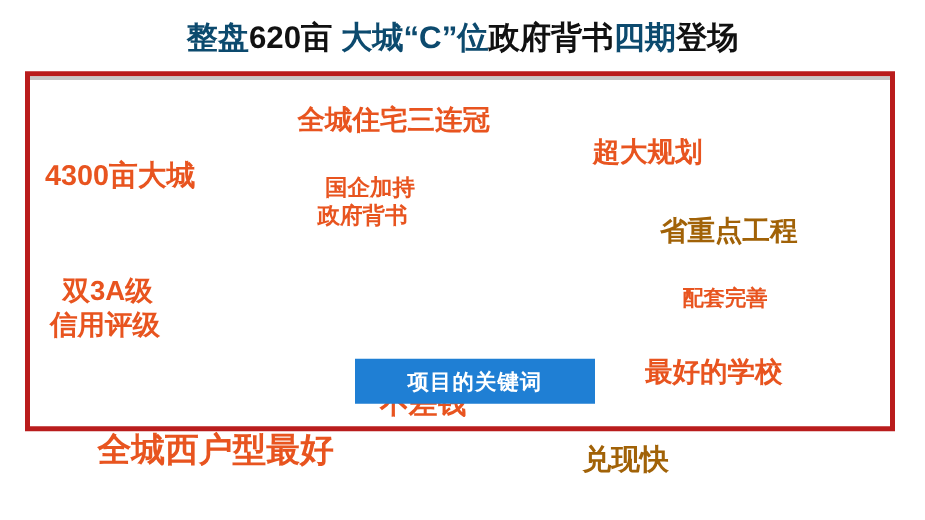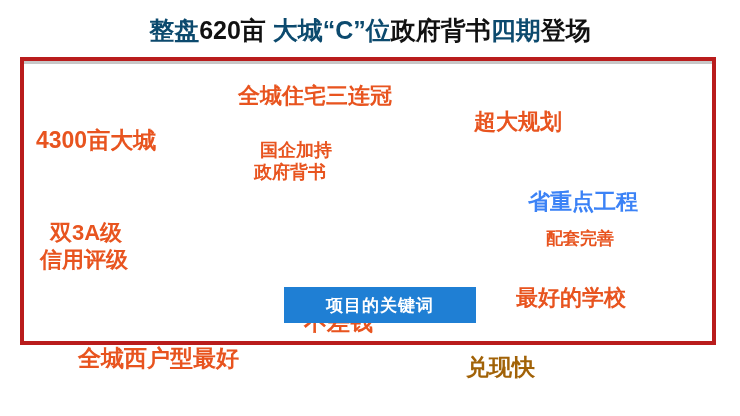--- a/index.html
+++ b/index.html
@@ -103,26 +103,26 @@
     <span class="seg red">整盘</span><span class="seg blk">620亩</span><span class="seg red"> 大城</span><span class="seg red">“C”</span><span class="seg red">位</span><span class="seg blk">政府背书</span><span class="seg red">四期</span><span class="seg blk">登场</span>
   </div>
 
   <div id="frame">
 
     <div id="keyword-layer">
         <div class="kw" style="left: 214px; top: 22px; font-size: 22px; color: rgb(232, 84, 31);"><span>全城住宅三连冠</span></div>
         <div class="kw" style="left: 450px; top: 48px; font-size: 22px; color: rgb(232, 84, 31);"><span>超大规划</span></div>
         <div class="kw" style="left: 12px; top: 66px; font-size: 23px; color: rgb(232, 84, 31);"><span>4300亩大城</span></div>
         <div class="kw two-line" style="left: 236px; top: 79px; font-size: 18px; color: rgb(232, 84, 31);"><span>国企加持</span><span class="l2" style="margin-left: -6px;">政府背书</span></div>
-        <div class="kw" style="left: 504px; top: 111px; font-size: 22px; color: #3b82f6; margin-top: 17px;"><span>省重点工程</span></div>
+        <div class="kw" style="left: 504px; top: 111px; font-size: 22px; color: #a16207;"><span>省重点工程</span></div>
         <div class="kw two-line" style="left: 26px; top: 159px; font-size: 22px; color: rgb(232, 84, 31);"><span>双3A级</span><span class="l2" style="margin-left: -10px;">信用评级</span></div>
         <div class="kw" style="left: 522px; top: 168px; font-size: 17px; color: rgb(232, 84, 31);"><span>配套完善</span></div>
         <div class="kw" style="left: 492px; top: 224px; font-size: 22px; color: rgb(232, 84, 31);"><span>最好的学校</span></div>
         <div class="kw" style="left: 280px; top: 248px; font-size: 23px; color: rgb(232, 84, 31);"><span>不差钱</span></div>
-        <div class="kw" style="left: 54px; top: 284px; font-size: 23px; color: rgb(232, 84, 31);"><span>全城西户型最好</span></div>
+        <div class="kw" style="left: 54px; top: 284px; font-size: 27px; color: rgb(232, 84, 31);"><span>全城西户型最好</span></div>
         <div class="kw" style="left: 442px; top: 293px; font-size: 23px; color: #a16207;"><span>兑现快</span></div>
       </div>
 
     <div id="callout">
       <span id="callout-label">项目的关键词</span>
     </div>
 
   </div>
 </div>
 

